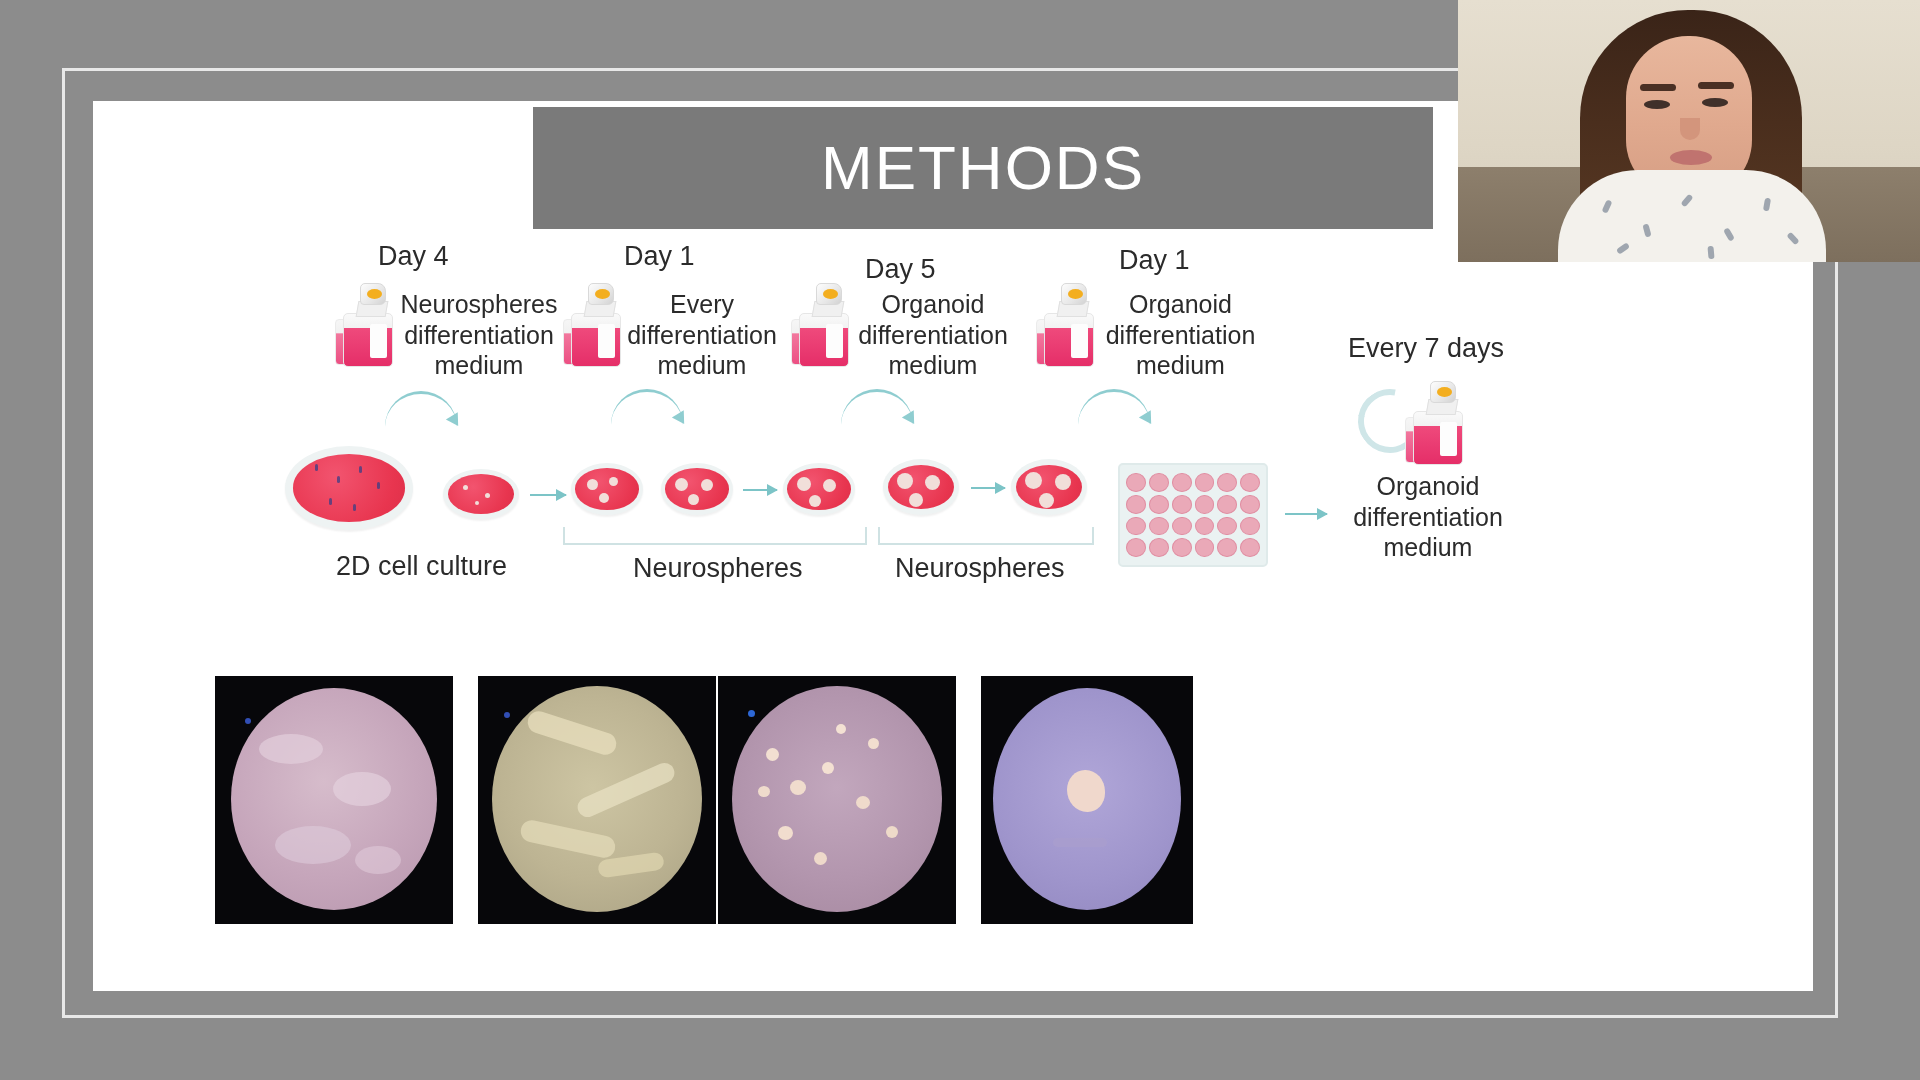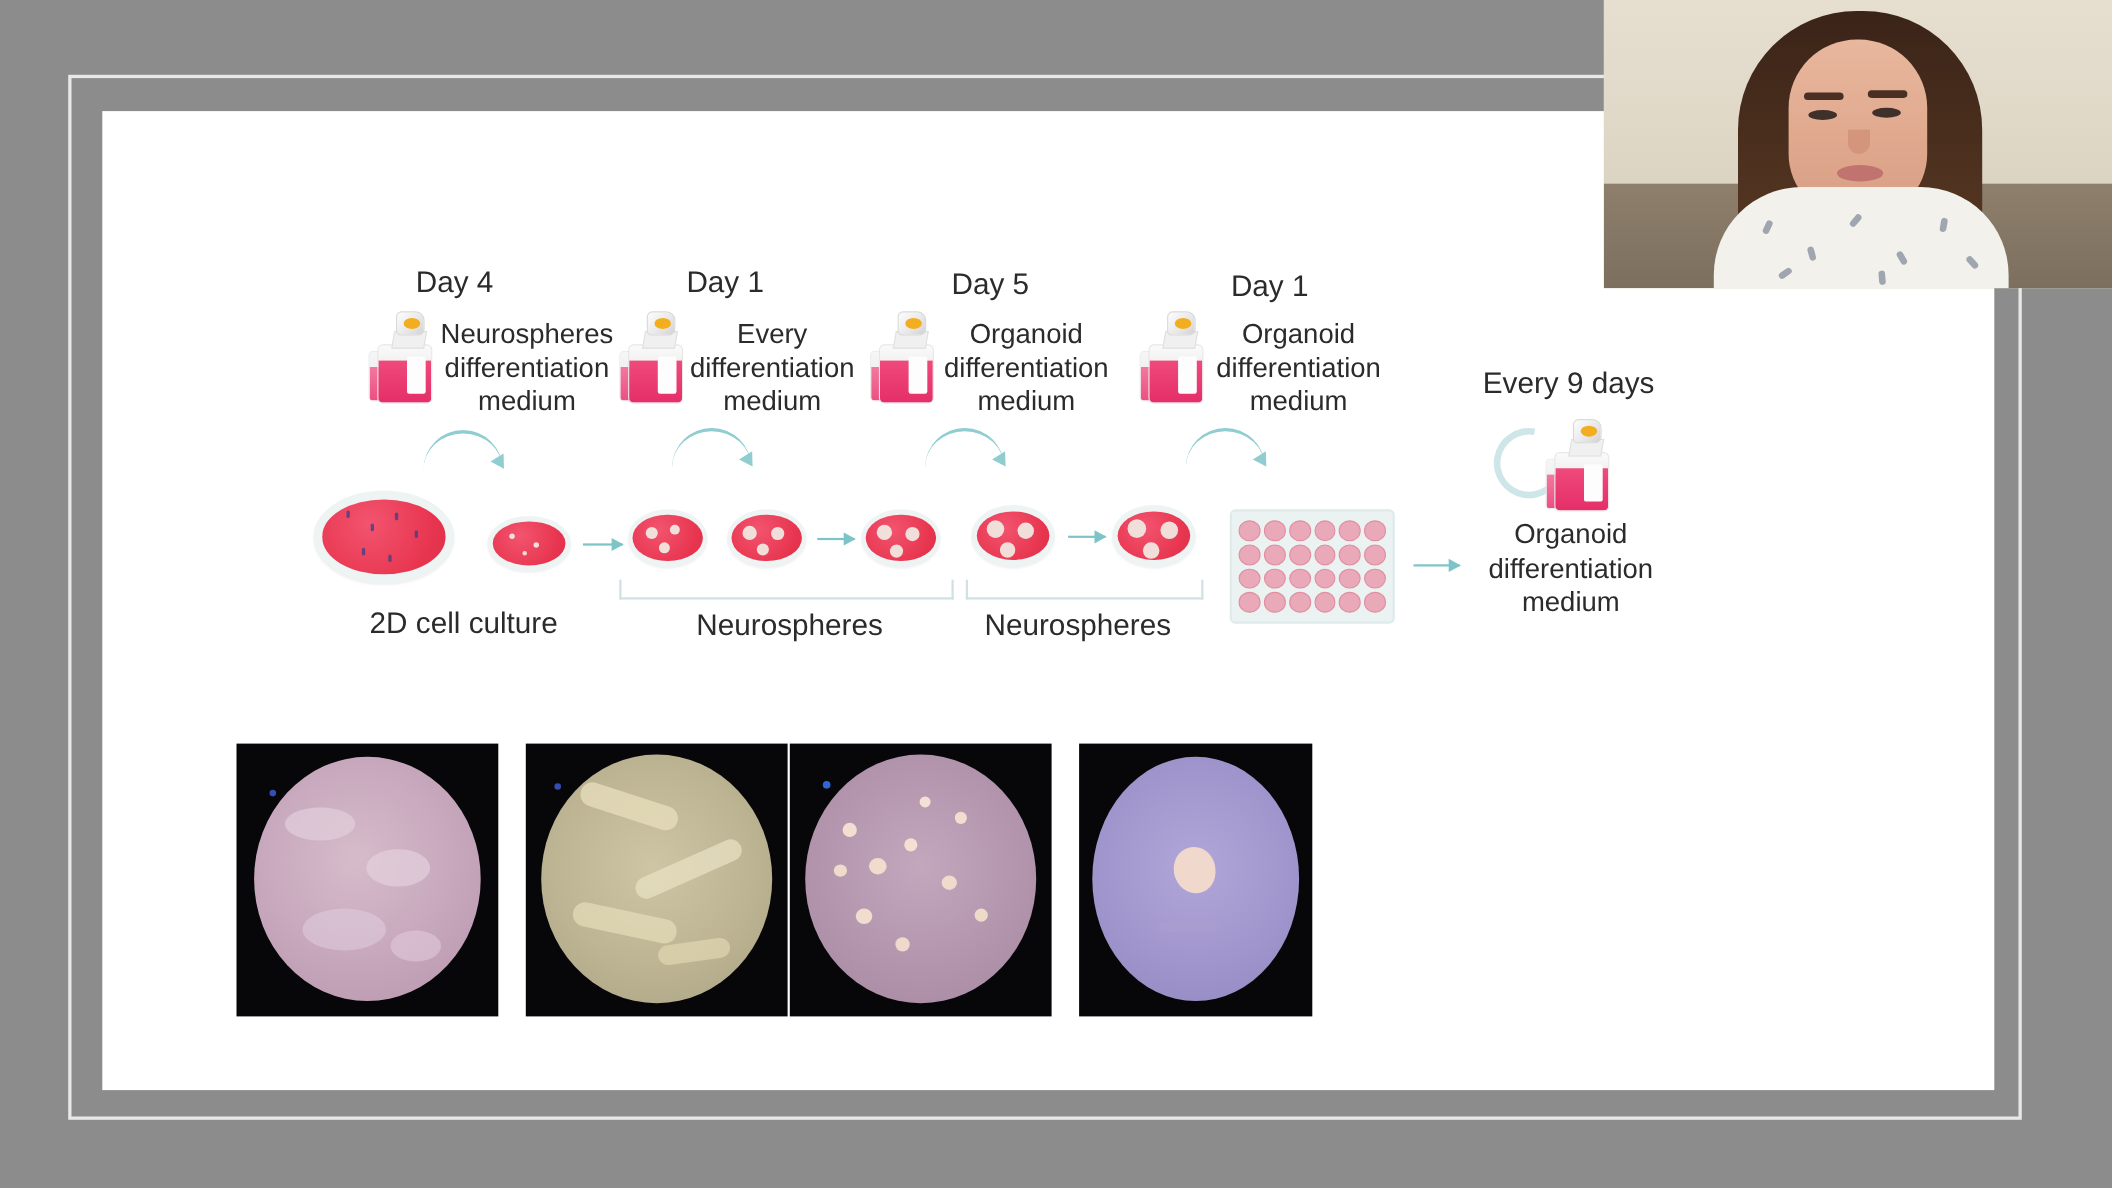--- a/index.html
+++ b/index.html
@@ -104,20 +104,23 @@
   .wc-print{position:absolute;width:6px;height:13px;background:#8f99a4;border-radius:3px;opacity:.85;}
 </style>
 </head>
 <body>
 
 <div id="share-stage">
 
   <div id="slide-outer">
     <div id="slide">
 
+      <div id="title-bar">
+        <span id="title-text">METHODS</span>
+      </div>
 
       <div id="diagram">
 
         <span class="day-label" style="left:285px;top:0px;">Day 4</span>
         <div class="flask" style="left:250px;top:42px;">
           <div class="shoulder"></div>
             <div class="body"></div>
             <div class="neck"></div>
             <div class="cap"></div>
         </div>
@@ -133,21 +136,21 @@
             <div class="body"></div>
             <div class="neck"></div>
             <div class="cap"></div>
         </div>
         <div class="medium-text" style="left:534px;top:48px;width:150px;">
           <div>Every</div>
           <div>differentiation</div>
           <div>medium</div>
         </div>
 
-        <span class="day-label" style="left:772px;top:2px;text-align:center;">Day 5</span>
+        <span class="day-label" style="left:772px;top:13px;text-align:center;">Day 5</span>
         <div class="flask" style="left:706px;top:42px;">
           <div class="shoulder"></div>
             <div class="body"></div>
             <div class="neck"></div>
             <div class="cap"></div>
         </div>
         <div class="medium-text" style="left:760px;top:48px;width:160px;">
           <div>Organoid</div>
           <div>differentiation</div>
           <div>medium</div>
@@ -159,21 +162,21 @@
             <div class="body"></div>
             <div class="neck"></div>
             <div class="cap"></div>
         </div>
         <div class="medium-text" style="left:1005px;top:48px;width:165px;">
           <div>Organoid</div>
           <div>differentiation</div>
           <div>medium</div>
         </div>
 
-        <span class="day-label" style="left:1255px;top:92px;">Every 9 days</span>
+        <span class="day-label" style="left:1255px;top:92px;">Every 7 days</span>
         <div id="recycle-ring" style="left:1265px;top:148px;transform:rotate(-35deg);"></div>
         <div class="flask" style="left:1320px;top:140px;">
           <div class="shoulder"></div>
             <div class="body"></div>
             <div class="neck"></div>
             <div class="cap"></div>
         </div>
         <div class="medium-text" style="left:1235px;top:230px;width:200px;">
           <div>Organoid</div>
           <div>differentiation</div>

